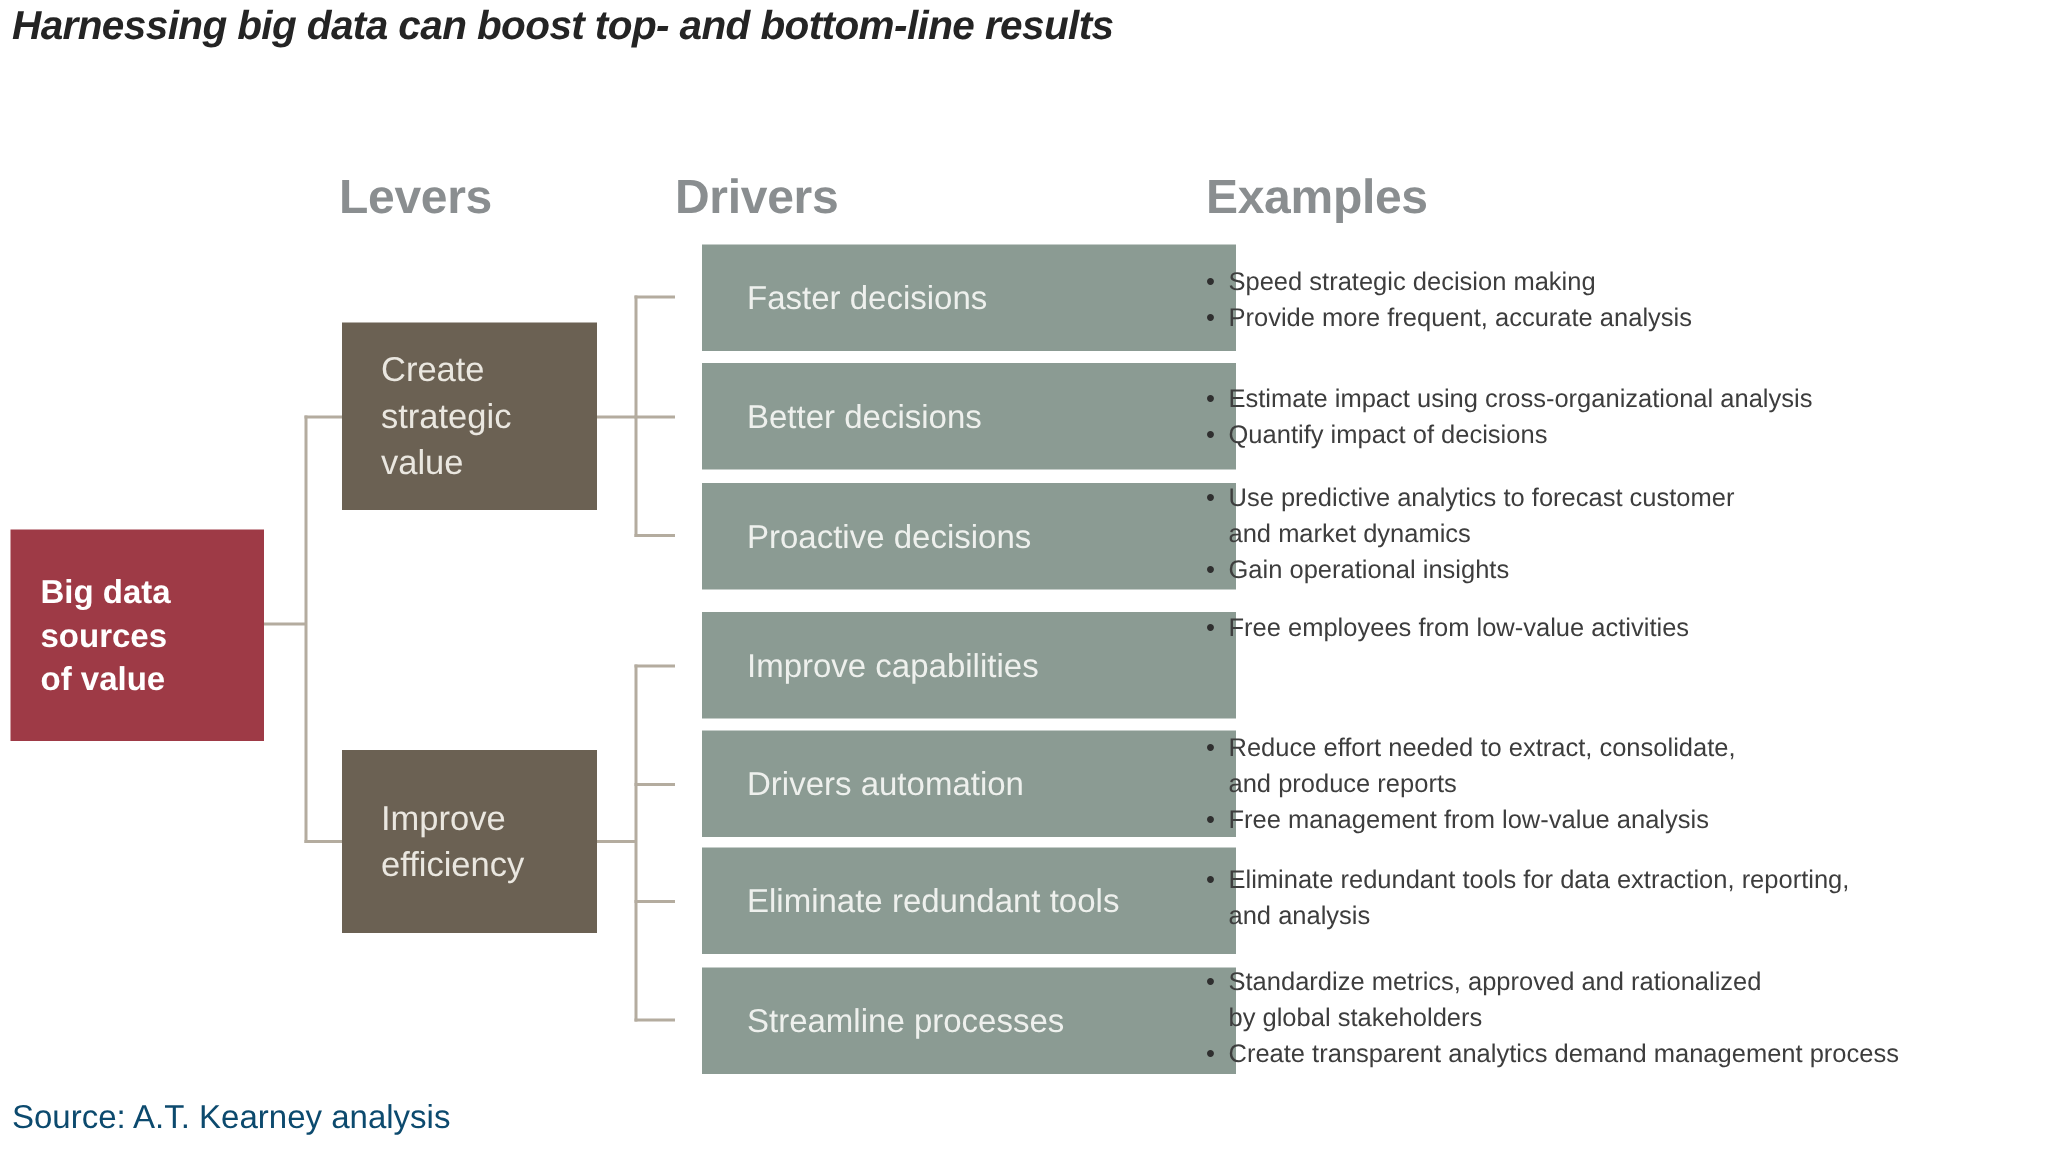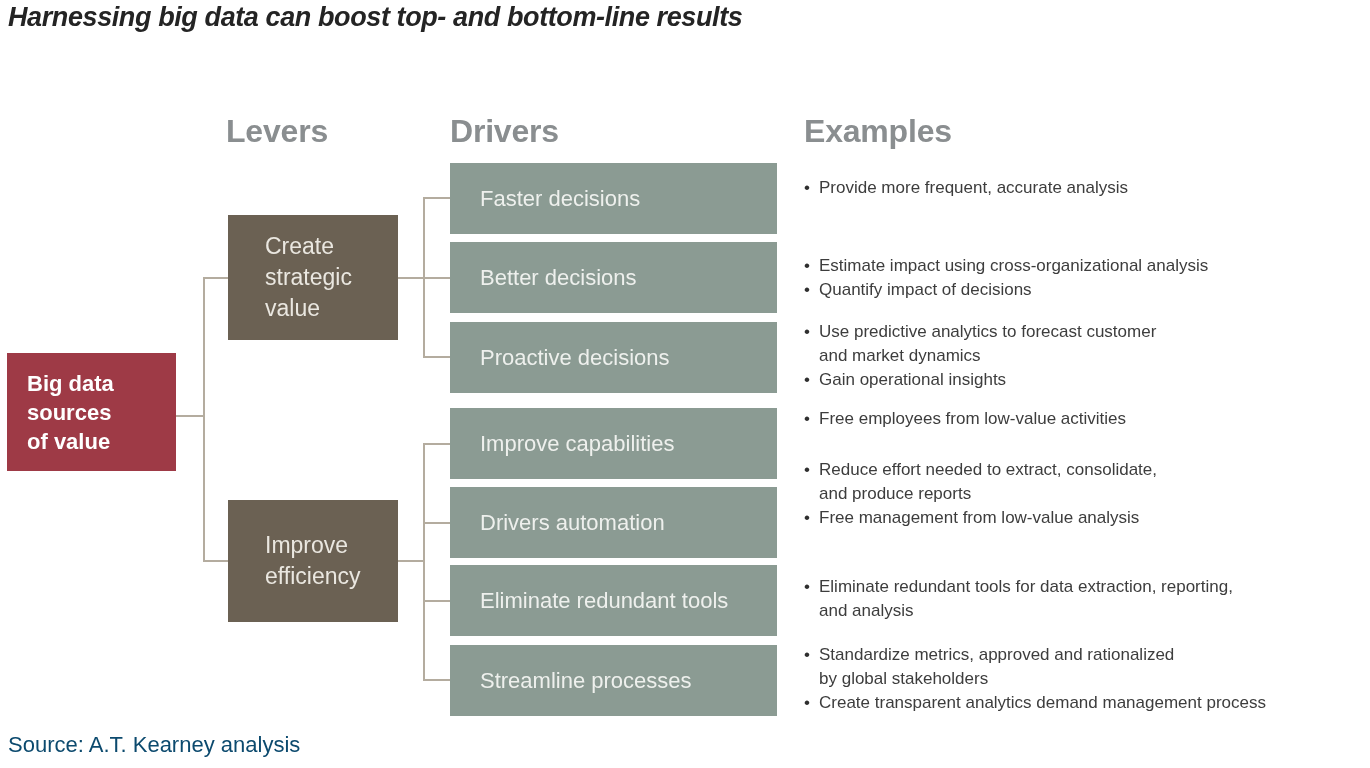--- a/index.html
+++ b/index.html
@@ -34,49 +34,49 @@
   .head-examples { left: 804px; }
 
   .box {
     position: absolute;
     display: flex;
     align-items: center;
     box-sizing: border-box;
   }
   .root-box {
     left: 7px; top: 353px;
-    width: 169px; height: 118px;
+    width: 169px; height: 141px;
     background: #9e3a46;
     padding-left: 20px;
   }
   .root-box span {
     color: #ffffff;
     font-size: 22px;
     font-weight: 700;
     line-height: 29px;
     white-space: pre-line;
   }
   .lever-box {
     left: 228px;
     width: 170px;
     background: #6b6153;
-    padding-left: 37px;
+    padding-left: 26px;
   }
   .lever-1 { top: 215px; height: 125px; }
   .lever-2 { top: 500px; height: 122px; }
   .lever-box span {
     color: #eae7e0;
     font-size: 23px;
     font-weight: 300;
     line-height: 31px;
     white-space: pre-line;
   }
   .driver-box {
-    left: 450px;
-    width: 327px;
+    left: 468px;
+    width: 356px;
     height: 71px;
     background: #8b9b93;
     padding-left: 30px;
   }
   .driver-box span {
     color: #eef0ed;
     font-size: 22px;
     font-weight: 300;
     white-space: nowrap;
   }
@@ -180,35 +180,36 @@
   <div class="line h-line" style="left:423px; top:356px; width:27px;"></div>
 
   <div class="line h-line" style="left:398px; top:560px; width:26px;"></div>
   <div class="line v-line" style="left:423px; top:443px; height:238px;"></div>
   <div class="line h-line" style="left:423px; top:443px; width:27px;"></div>
   <div class="line h-line" style="left:423px; top:522px; width:27px;"></div>
   <div class="line h-line" style="left:423px; top:600px; width:27px;"></div>
   <div class="line h-line" style="left:423px; top:679px; width:27px;"></div>
 
   <ul class="ex-group" style="top:176px">
+    <li>Speed strategic decision making</li>
     <li>Provide more frequent, accurate analysis</li>
   </ul>
   <ul class="ex-group" style="top:320px">
     <li>Use predictive analytics to forecast customer
 and market dynamics</li>
     <li>Gain operational insights</li>
   </ul>
   <ul class="ex-group" style="top:254px">
     <li>Estimate impact using cross-organizational analysis</li>
     <li>Quantify impact of decisions</li>
   </ul>
   <ul class="ex-group" style="top:407px">
     <li>Free employees from low-value activities</li>
   </ul>
-  <ul class="ex-group" style="top:458px">
+  <ul class="ex-group" style="top:487px">
     <li>Reduce effort needed to extract, consolidate,
 and produce reports</li>
     <li>Free management from low-value analysis</li>
   </ul>
   <ul class="ex-group" style="top:575px">
     <li>Eliminate redundant tools for data extraction, reporting,
 and analysis</li>
   </ul>
   <ul class="ex-group" style="top:643px">
     <li>Standardize metrics, approved and rationalized

